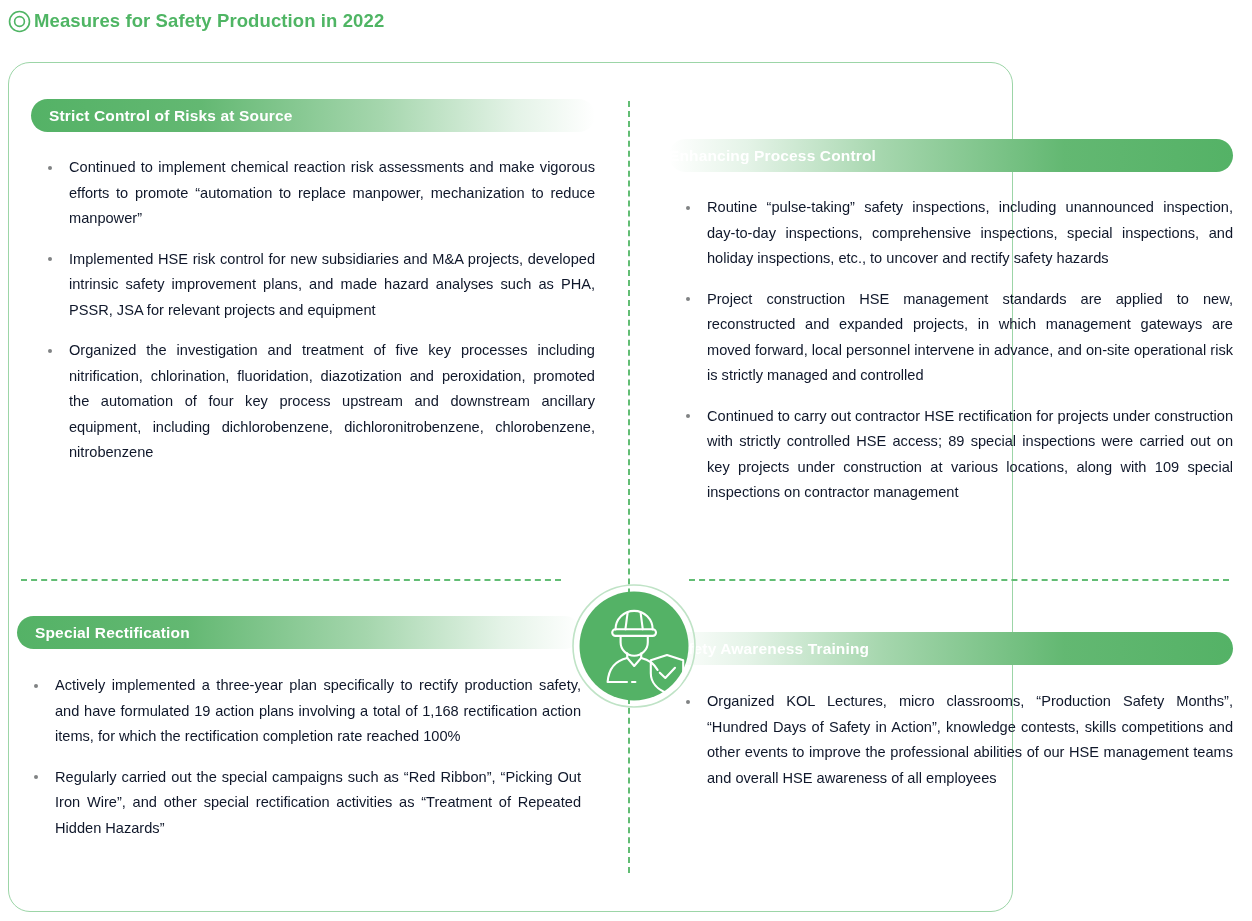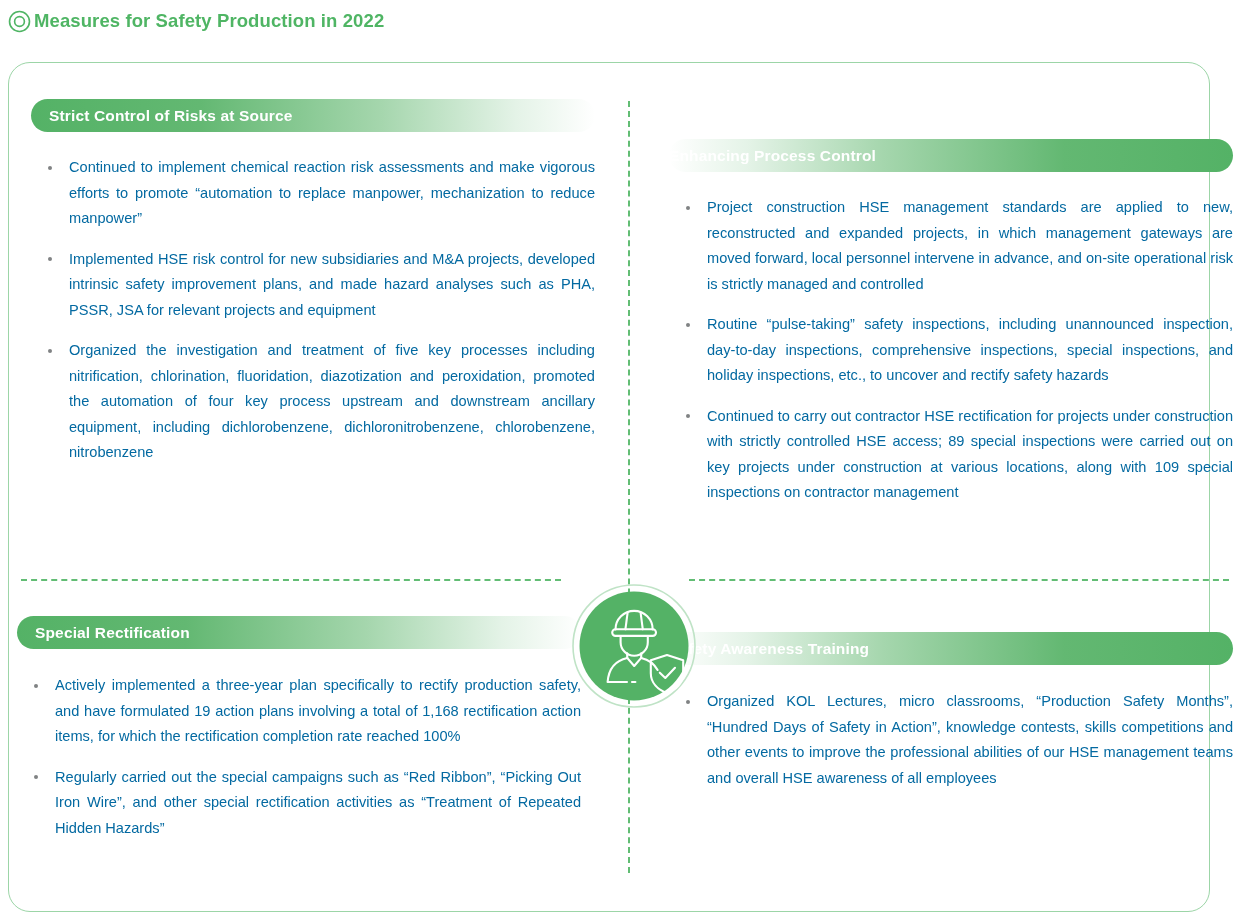--- a/index.html
+++ b/index.html
@@ -37,21 +37,21 @@
     color: #4fb564;
     letter-spacing: 0.1px;
     white-space: nowrap;
   }
 
   
   .card {
     position: absolute;
     left: 8px;
     top: 62px;
-    width: 1202px;
+    width: 1005px;
     height: 850px;
     border: 1.4px solid #9cd5a7;
     border-radius: 22px;
     box-sizing: border-box;
     background: #ffffff;
   }
 
   
   .v-divider {
     position: absolute;
@@ -115,21 +115,21 @@
     margin: 0;
     padding: 0;
     margin-top: 22px;
   }
   ul.bullets li {
     position: relative;
     padding-left: 38px;
     margin-bottom: 15px;
     font-size: 14.6px;
     line-height: 25.5px;
-    color: #0369a1;
+    color: #0f172a;
     text-align: justify;
     text-justify: inter-word;
   }
   ul.bullets li:last-child { margin-bottom: 0; }
   ul.bullets li::before {
     content: "";
     position: absolute;
     left: 17px;
     top: 10.5px;
     width: 4.4px;
@@ -180,22 +180,22 @@
       <li>Implemented HSE risk control for new subsidiaries and M&amp;A projects, developed intrinsic safety improvement plans, and made hazard analyses such as PHA, PSSR, JSA for relevant projects and equipment</li>
       <li>Organized the investigation and treatment of five key processes including nitrification, chlorination, fluoridation, diazotization and peroxidation, promoted the automation of four key process upstream and downstream ancillary equipment, including dichlorobenzene, dichloronitrobenzene, chlorobenzene, nitrobenzene</li>
     </ul>
   </div>
 
   <div class="quad tr">
     <div class="pill rtl">
       <span>Enhancing Process Control</span>
     </div>
     <ul class="bullets">
+      <li>Routine “pulse-taking” safety inspections, including unannounced inspection, day-to-day inspections, comprehensive inspections, special inspections, and holiday inspections, etc., to uncover and rectify safety hazards</li>
       <li>Project construction HSE management standards are applied to new, reconstructed and expanded projects, in which management gateways are moved forward, local personnel intervene in advance, and on-site operational risk is strictly managed and controlled</li>
-      <li>Routine “pulse-taking” safety inspections, including unannounced inspection, day-to-day inspections, comprehensive inspections, special inspections, and holiday inspections, etc., to uncover and rectify safety hazards</li>
       <li>Continued to carry out contractor HSE rectification for projects under construction with strictly controlled HSE access; 89 special inspections were carried out on key projects under construction at various locations, along with 109 special inspections on contractor management</li>
     </ul>
   </div>
 
   <div class="quad bl">
     <div class="pill ltr">
       <span>Special Rectification</span>
     </div>
     <ul class="bullets">
       <li>Actively implemented a three-year plan specifically to rectify production safety, and have formulated 19 action plans involving a total of 1,168 rectification action items, for which the rectification completion rate reached 100%</li>

